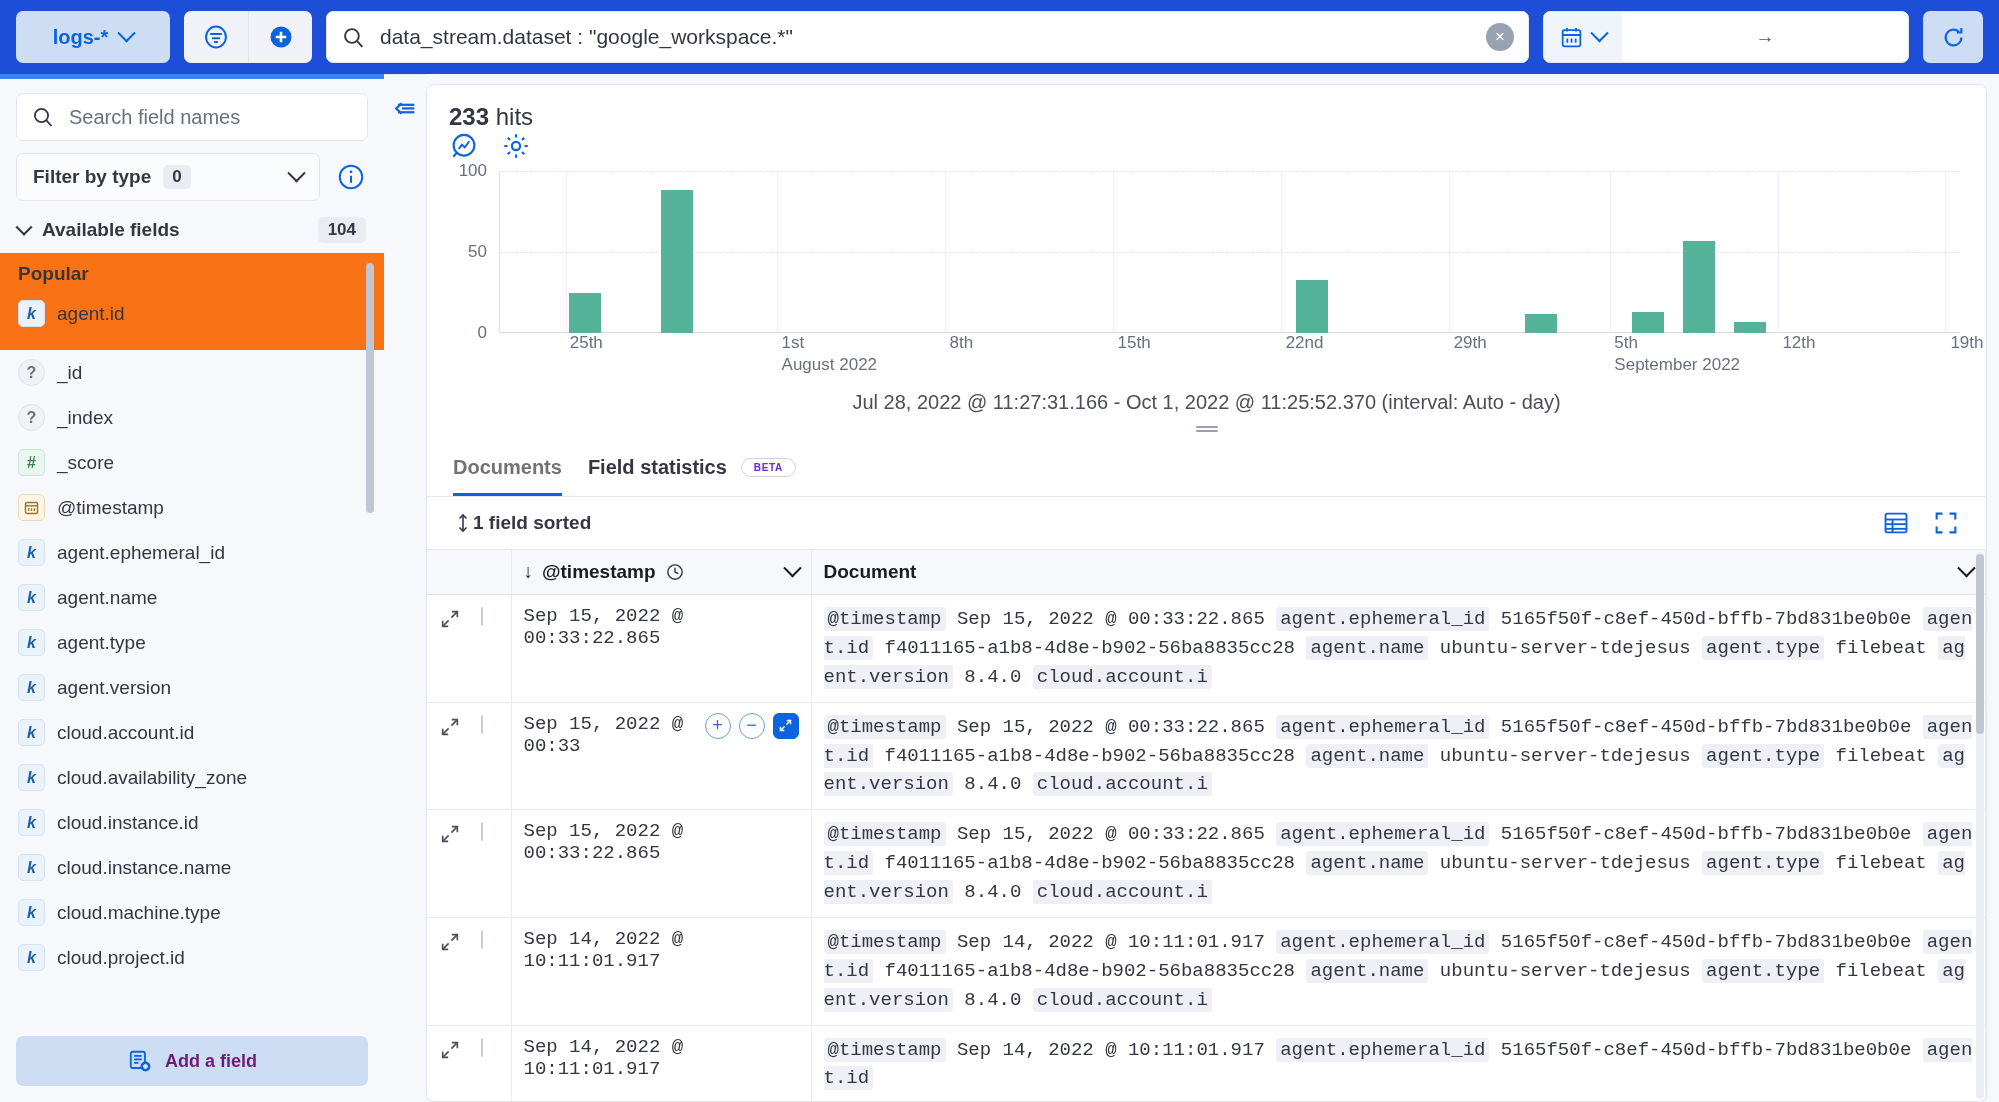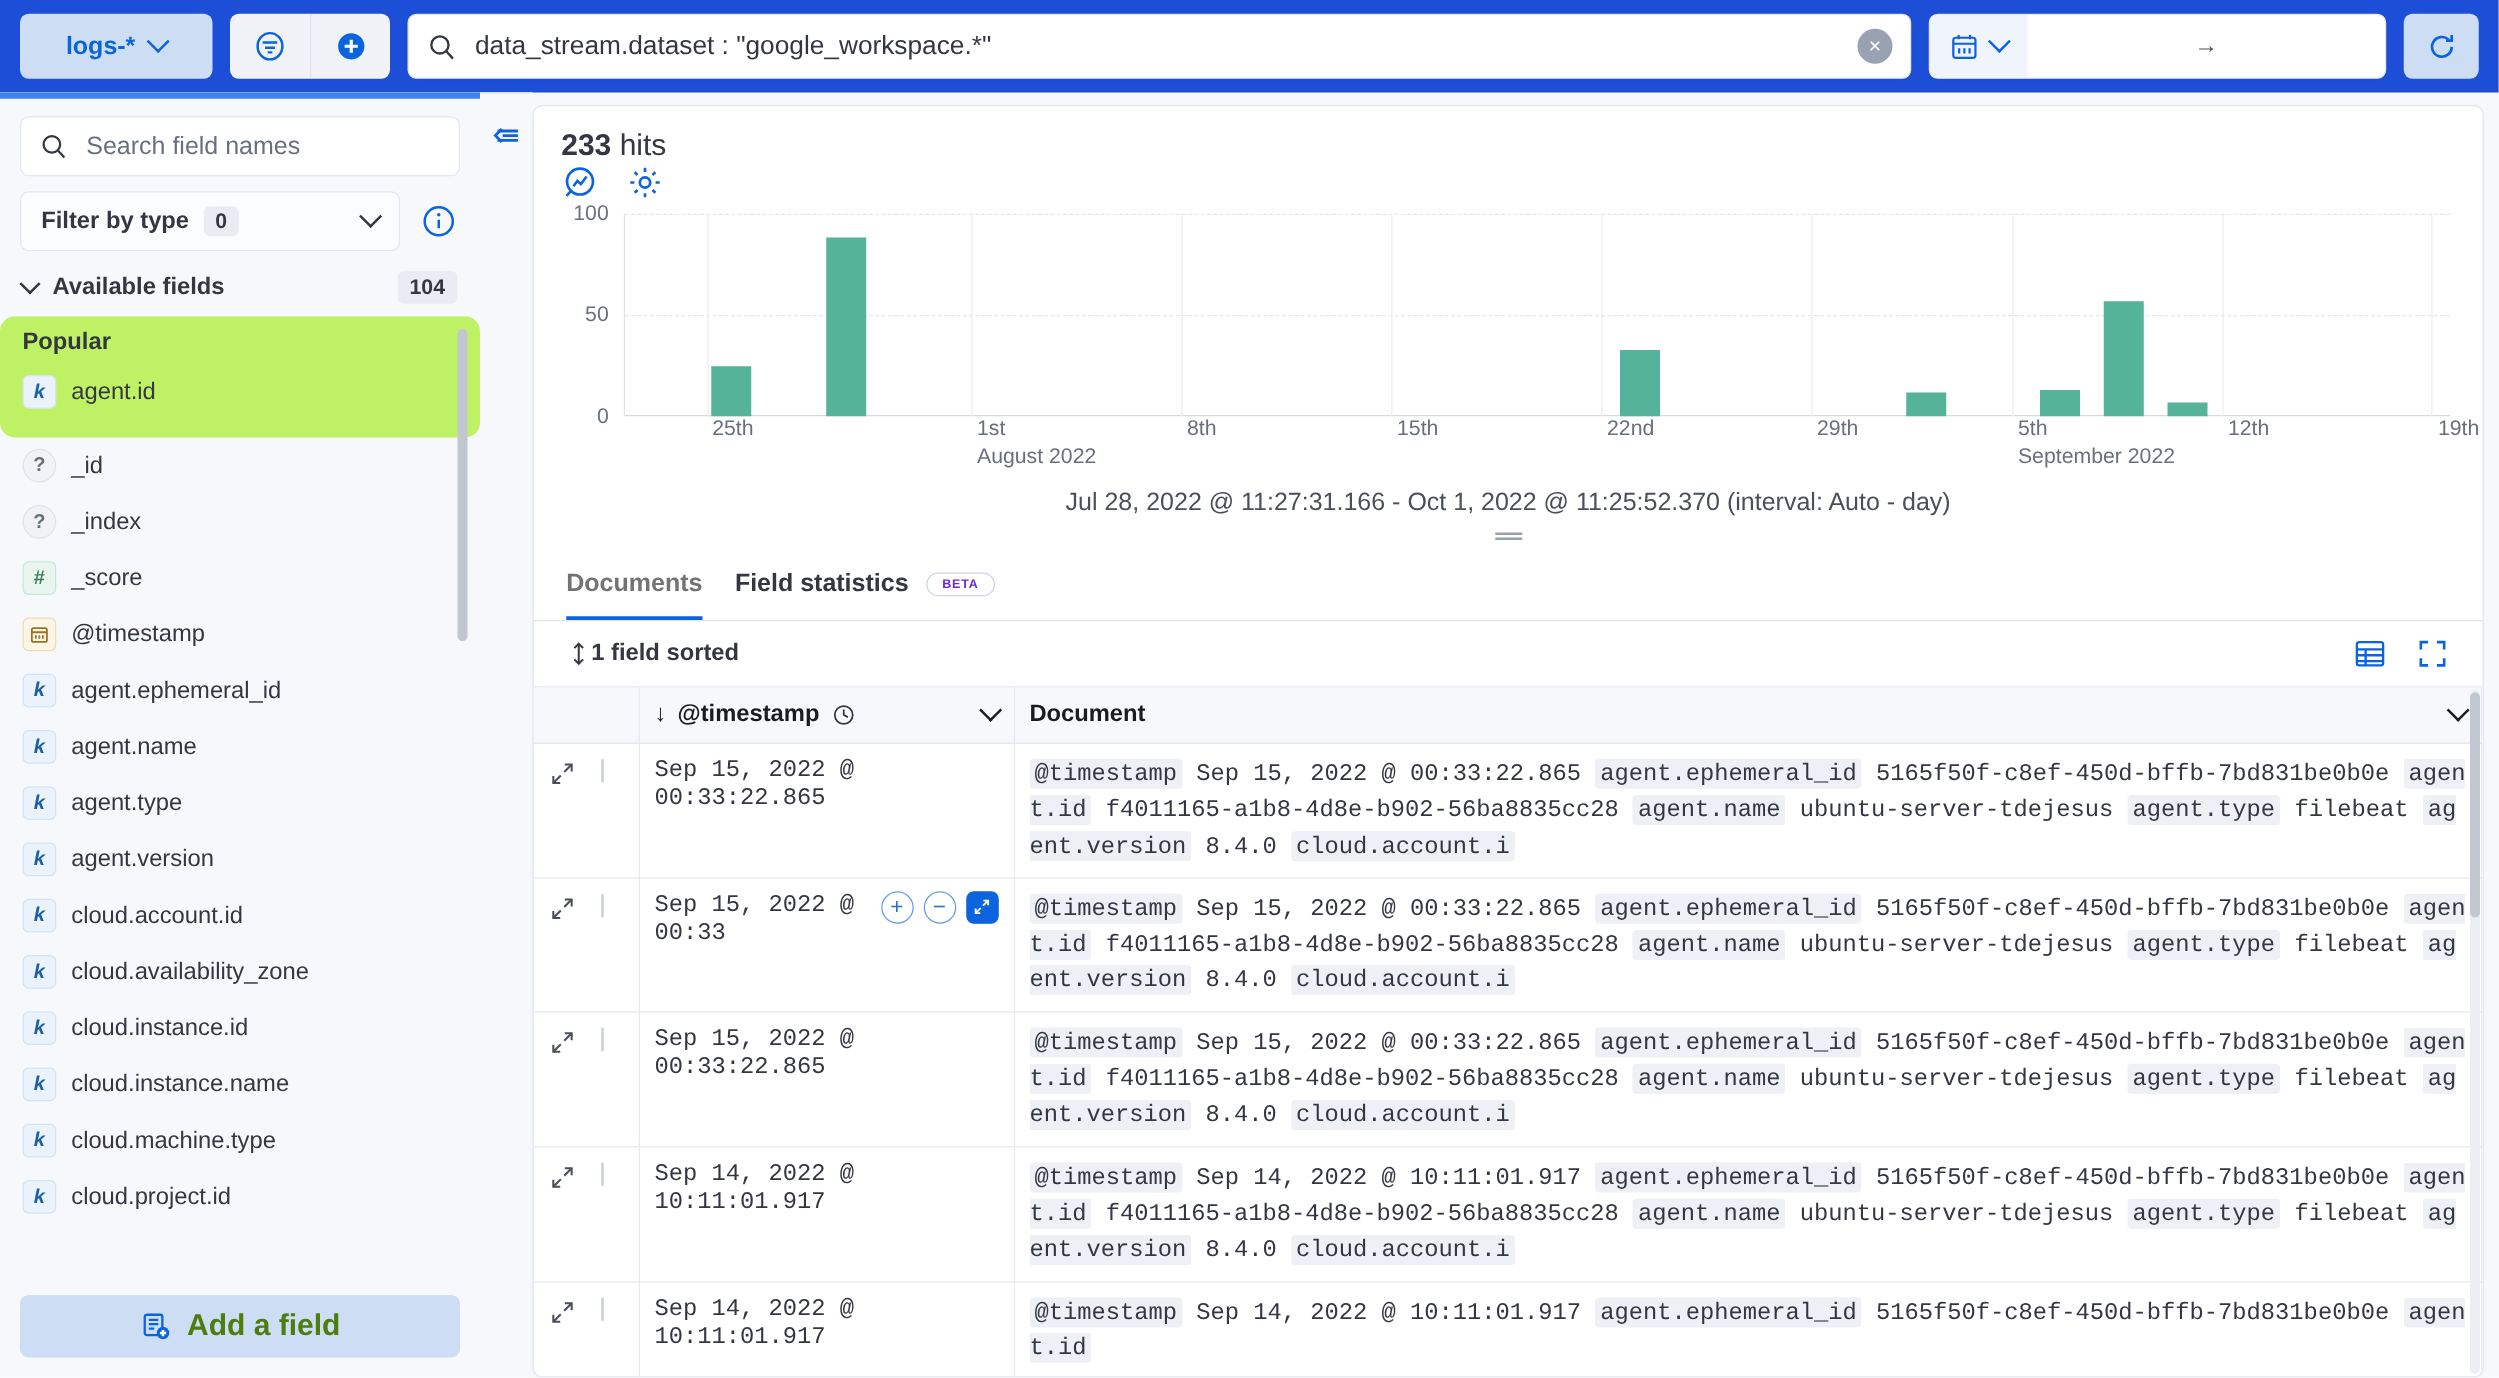--- a/index.html
+++ b/index.html
@@ -69,36 +69,36 @@
 
   .avail-head { display:flex; align-items:center; padding: 16px 18px 10px 18px; gap: 12px; }
   .avail-head .t { font-size: 19px; font-weight: 700; color:#343741; }
   .avail-head .sp { flex:1 1 auto; }
   .countpill { background:#e9edf3; border-radius: 5px; padding: 3px 10px;
       font-size: 17px; font-weight: 700; }
   .caret-d { width:12px; height:12px; border-right:2.4px solid #343741; border-bottom:2.4px solid #343741;
       transform: rotate(45deg) translate(-2px,-2px); }
 
   .fieldlist { flex: 1 1 auto; overflow: hidden; position: relative; }
-  .popular-block { background:#bef264; padding: 10px 0 14px 0; border-radius: 12px; }
+  .popular-block { background:#f97316; padding: 10px 0 14px 0; }
   .popular-title { font-size: 19px; font-weight: 700; padding: 0 18px 6px 18px; }
   .field { display:flex; align-items:center; gap: 12px; padding: 9px 18px; cursor:pointer; }
   .ftype { width: 27px; height: 27px; border-radius: 5px; display:flex; align-items:center;
       justify-content:center; font-size: 16px; font-weight:700; flex: 0 0 auto; }
   .ft-k { background:#eaf2fb; border:1px solid #d3e3f5; color:#1c5ea8; font-style: italic; }
   .ft-num { background:#e9f6ef; border:1px solid #c9e7d6; color: #3b7f5c; }
   .ft-unk { background:#f1f2f5; border:1px solid #dfe2e9; color:#69707d; border-radius:50%; }
   .ft-date { background:#fdf6e7; border:1px solid #ecdcb4; color:#9a7322; font-size: 15px;}
   .fname { font-size: 19px; color: #343741; white-space: nowrap; }
   .scrollbar { position:absolute; right: 10px; top: 10px; width: 8px; height: 250px;
       background: #c1c6d0; border-radius: 5px; }
 
   .addfield { margin: 0 16px 16px 16px; height: 50px; background: #cddef4; border-radius: 7px;
       display:flex; align-items:center; justify-content:center; gap: 12px; cursor:pointer; flex: 0 0 auto; }
-  .addfield .t { color:#4d7c0f; font-size: 24px; font-weight: 700; }
+  .addfield .t { color:#701a75; font-size: 18px; font-weight: 700; }
 
   .collapse-col { width: 42px; flex: 0 0 42px; padding-top: 20px; display:flex; justify-content:center;
       border-top: 1px solid #e6e8f0; background:#f7f8fc; }
 
   
   .main { flex: 1 1 auto; min-width: 0; padding: 10px 12px 0 0; display: flex; flex-direction: column; }
   .panel { background: #fff; border: 1px solid #e3e6ef; border-radius: 8px;
       display: flex; flex-direction: column; flex: 1 1 auto; min-height: 0; overflow: hidden;
       box-shadow: 0 1px 3px rgba(0,0,0,.03); }
 

